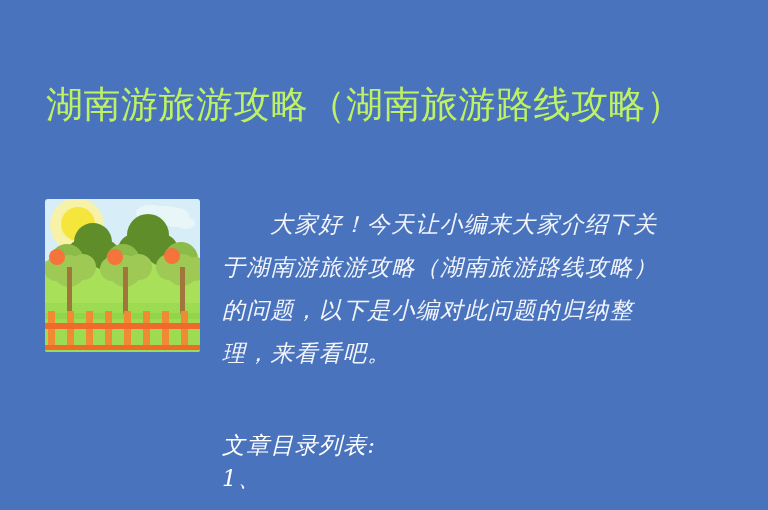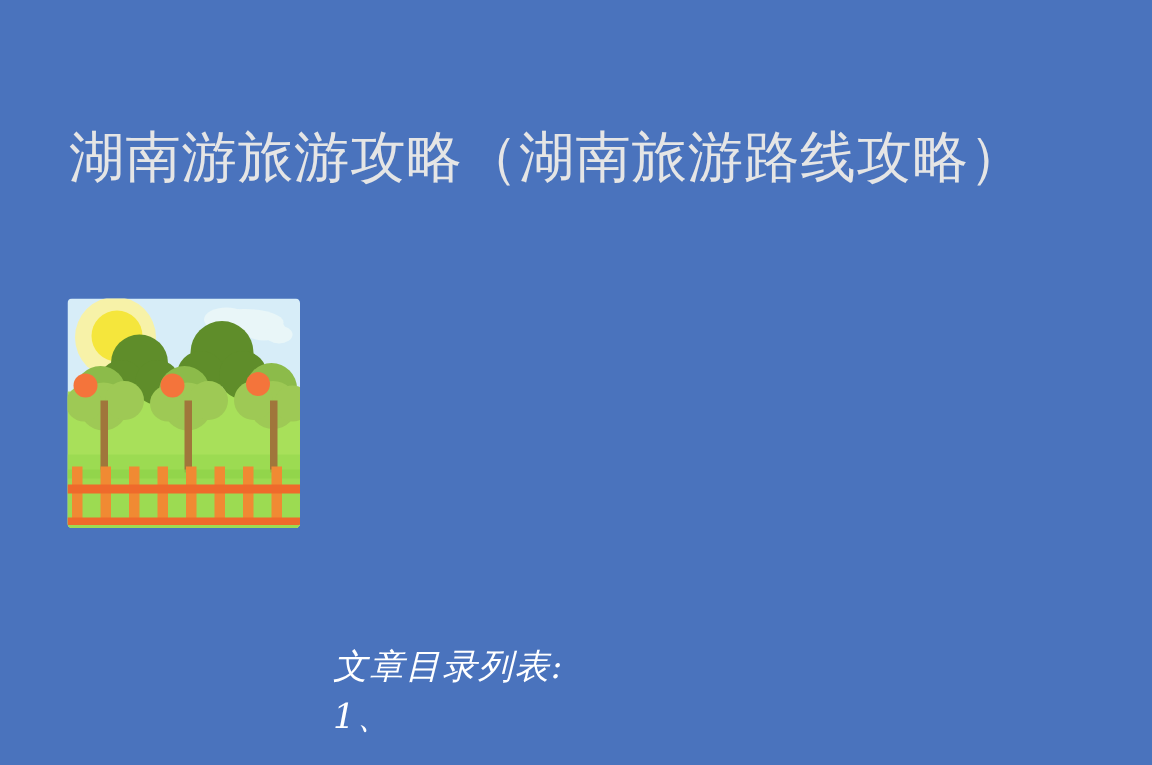--- a/index.html
+++ b/index.html
@@ -20,21 +20,21 @@
     height: 510px;
     background: #4a73bd;
   }
 
   
   .title {
     position: absolute;
     left: 46px;
     top: 54px;
     width: 640px;
-    color: #e5e5e5;
+    color: #bef264;
     font-family: "Liberation Sans", sans-serif;
     font-size: 37px;
     line-height: 52px;
     letter-spacing: 0.5px;
     font-weight: 400;
     white-space: pre-wrap;
   }
 
   
   .illus {
@@ -166,17 +166,18 @@
         </g>
 
         <g fill="#ef6a2b">
           <rect x="0" y="124" width="155" height="6"></rect>
           <rect x="0" y="146" width="155" height="5"></rect>
         </g>
       </g>
     </svg>
   </div>
 
+  <p class="body-text body-para">大家好！今天让小编来大家介绍下关于湖南游旅游攻略（湖南旅游路线攻略）的问题，以下是小编对此问题的归纳整理，来看看吧。</p>
 
   <p class="body-tail"><span>文章目录列表:</span>
 <span>1、</span></p>
 
 </div>
 
 </body></html>

